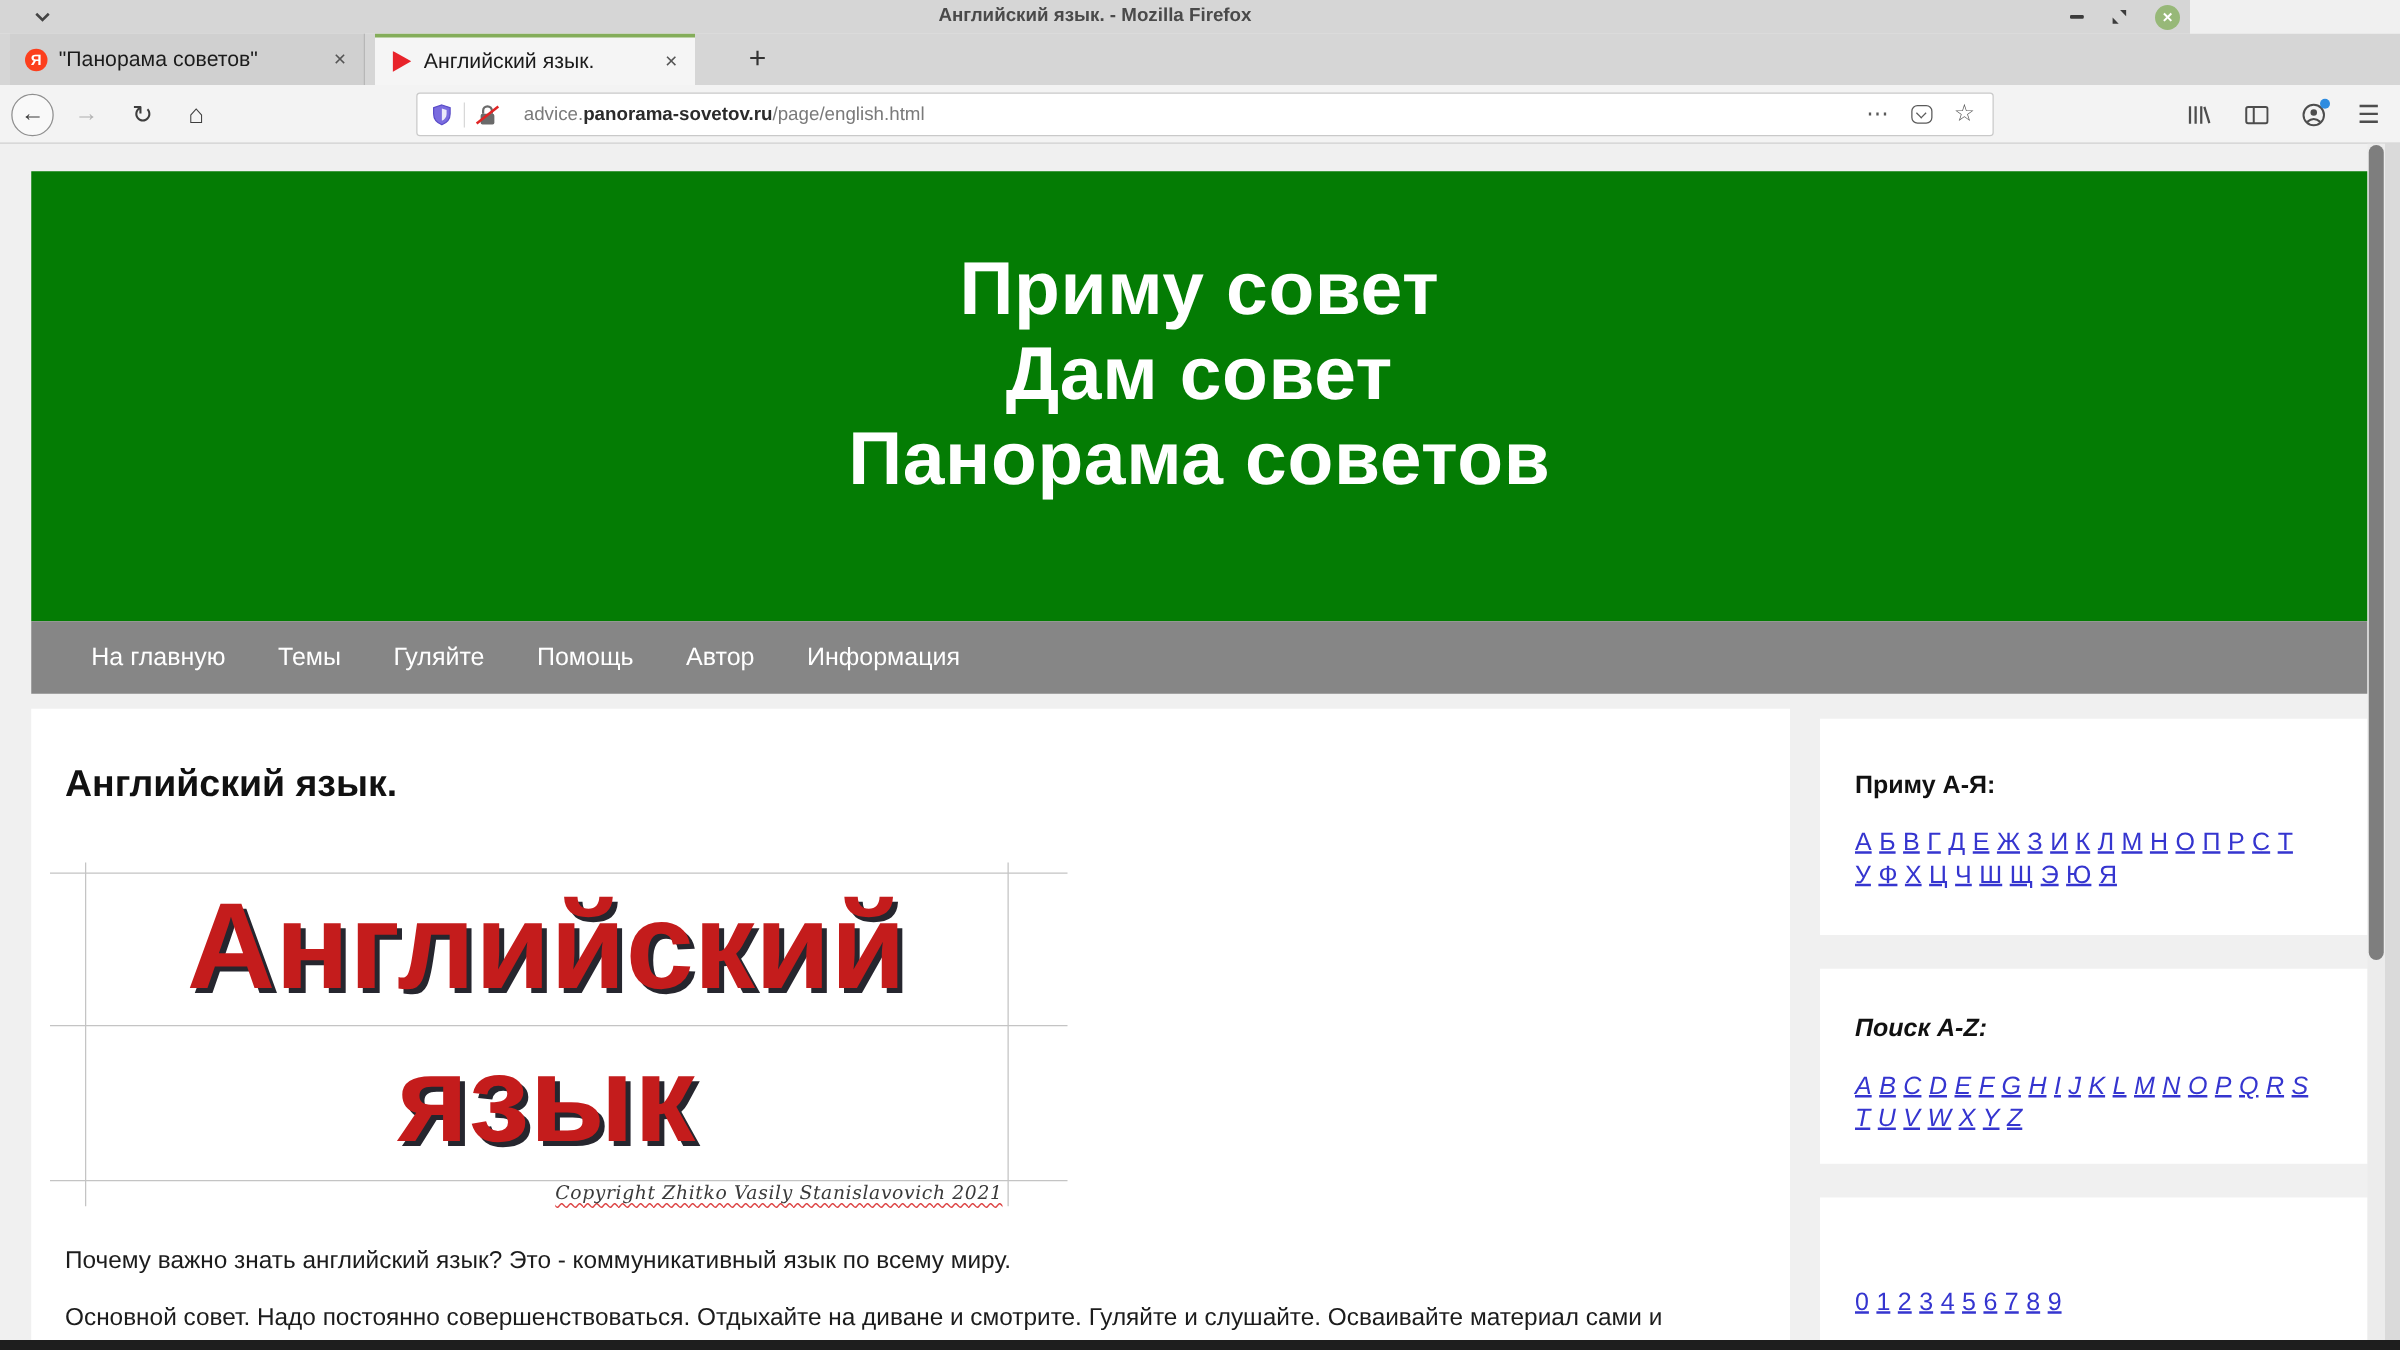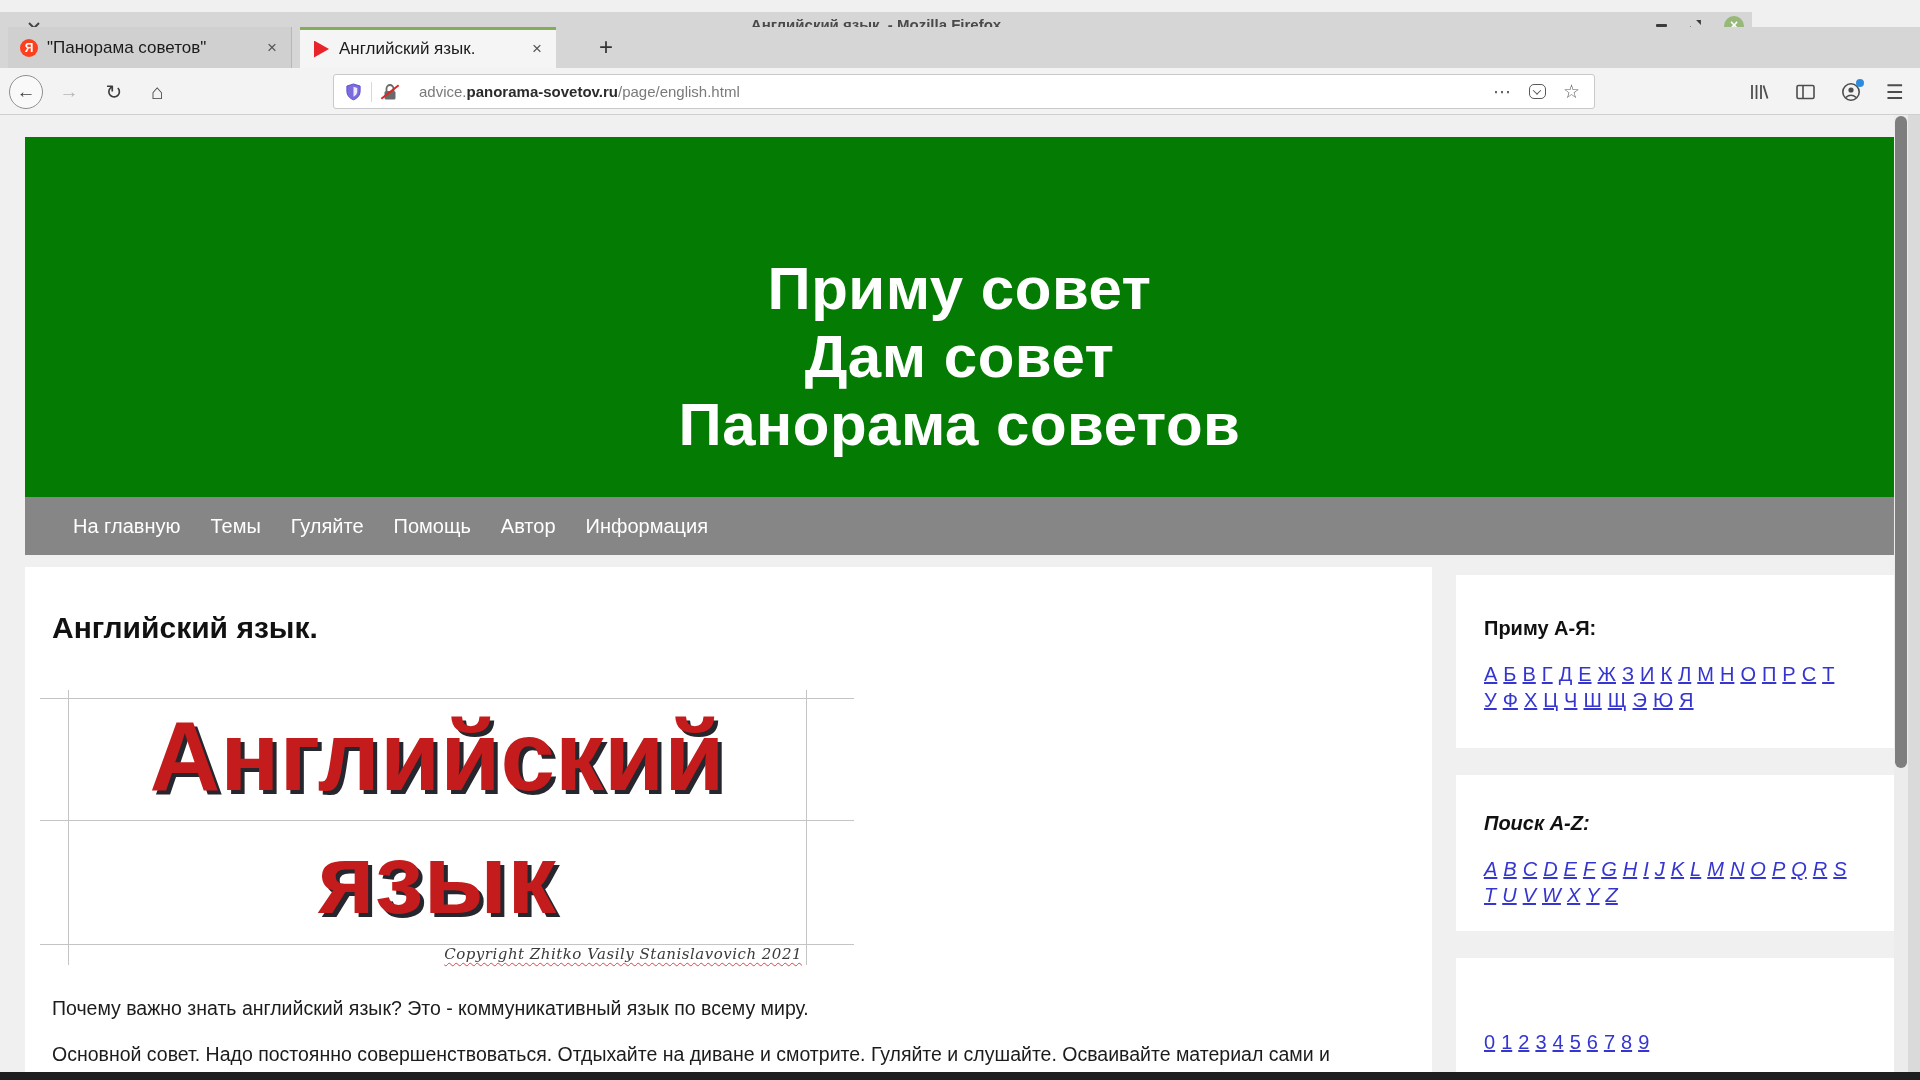--- a/index.html
+++ b/index.html
@@ -1,20 +1,20 @@
 <!DOCTYPE html>
 <html><head>
 <meta charset="utf-8">
 <style>
   * { margin:0; padding:0; box-sizing:border-box; }
   html,body { width:1920px; height:1080px; overflow:hidden; }
   body { font-family:"Liberation Sans","DejaVu Sans",sans-serif; background:#f0f0f0; position:relative; }
 
   
-  .titlebar { position:absolute; left:0; top:12px; width:1752px; height:27px; background:#d6d6d6; }
+  .titlebar { position:absolute; left:0; top:0; width:1752px; height:27px; background:#d6d6d6; }
   .title-text { position:absolute; left:0; top:4px; width:100%; text-align:center;
                 font-size:15px; font-weight:bold; color:#4a4a4a; }
   .tb-chevron { position:absolute; left:28px; top:10px; }
   .win-controls { position:absolute; right:8px; top:0; height:27px; display:flex; align-items:center; gap:22px; }
   .win-min-bar { width:11px; height:3px; background:#3c3c3c; border-radius:1px; }
   .win-close { width:20px; height:20px; border-radius:50%; background:#97b878; color:#fff;
                font-size:14px; line-height:19px; text-align:center; font-weight:bold; }
 
   .tabbar { position:absolute; left:0; top:27px; width:1920px; height:41px; background:#d6d6d6; }
   .tab { position:absolute; top:0; height:41px; display:flex; align-items:center; font-size:17px; color:#1b1b1b; }
@@ -60,25 +60,25 @@
                  transform:rotate(45deg) translate(-1px,-1px); }
   .star-icon { font-size:19px; }
   .tb-right { position:absolute; top:0; height:47px; display:flex; align-items:center; justify-content:center;
               color:#4d4d4d; }
   .i-library { left:1740px; width:38px; } .i-sidebar { left:1786px; width:38px; }
   .i-account { left:1832px; width:38px; } .i-menu { left:1876px; width:38px; font-size:20px; }
   .acct-dot { position:absolute; right:6px; top:11px; width:8px; height:8px; border-radius:50%; background:#2e8ce0; }
 
   
   .banner { position:absolute; left:25px; top:137px; width:1869px; height:360px; background:#047c04;
-            color:#fff; text-align:center; font-weight:bold; padding-top:118px; }
+            color:#fff; text-align:center; font-weight:bold; padding-top:60px; }
   .banner-line { font-size:60px; line-height:68px; letter-spacing:0.5px; }
 
   .navbar { position:absolute; left:25px; top:497px; width:1869px; height:58px; background:#868686;
-            display:flex; align-items:center; gap:30px; padding-left:48px; }
+            display:flex; align-items:center; gap:42px; padding-left:48px; }
   .nav-item { color:#fff; font-size:20px; white-space:nowrap; }
 
   .main-panel { position:absolute; left:25px; top:567px; width:1407px; height:513px; background:#fff; }
   .article-title { position:absolute; left:27px; top:44px; font-size:30px; font-weight:bold; color:#111; }
 
   .hero { position:absolute; left:27px; top:123px; width:790px; height:275px; background:#fff; }
   .hline { position:absolute; left:-12px; width:814px; height:1px; background:#c4c4c4; }
   .hl-1 { top:8px; } .hl-2 { top:130px; } .hl-3 { top:254px; }
   .vline { position:absolute; top:0; width:1px; height:275px; background:#c4c4c4; }
   .vl-l { left:16px; } .vl-r { left:754px; }

